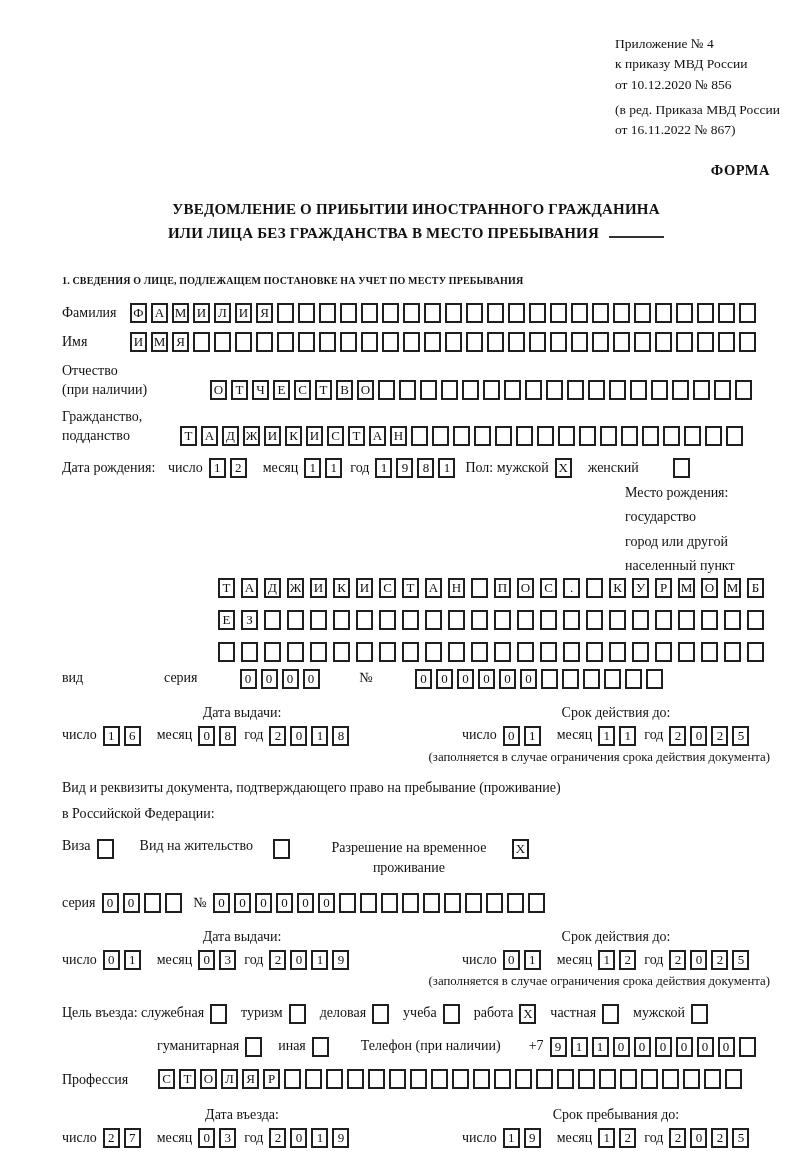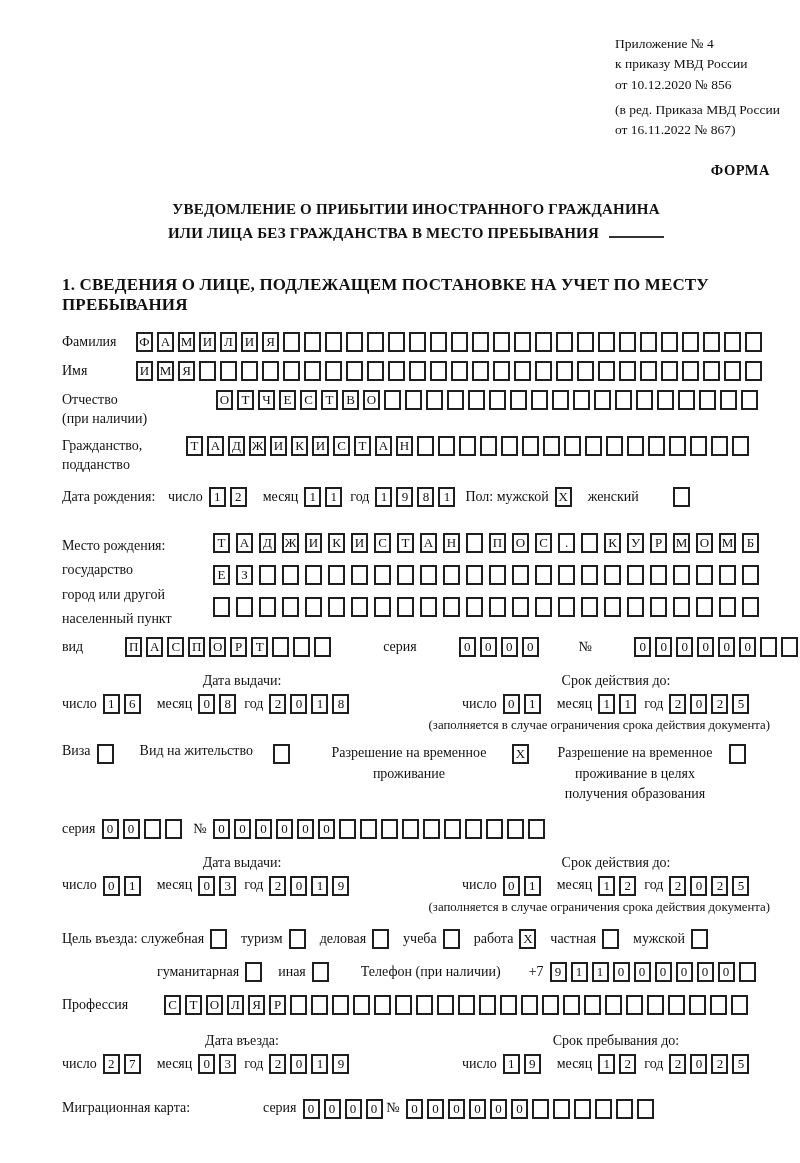--- a/index.html
+++ b/index.html
@@ -11,31 +11,31 @@
   }
   
   .cell{
     display:inline-block;box-sizing:border-box;
     width:17px;height:20px;border:2px solid #1f1f1f;margin-right:4px;
     text-align:center;font-size:13px;line-height:16px;vertical-align:middle;
     background:#fff;
   }
   .wide .cell{margin-right:6px;}
   .cells{display:inline-block;white-space:nowrap;line-height:20px;}
-  .frow{display:flex;align-items:flex-start;margin-top:8px;gap:6px;}
+  .frow{display:flex;align-items:flex-end;margin-top:8px;}
   .lab{flex:0 0 auto;padding-top:2px;line-height:1.35;}
   .inl{display:flex;align-items:center;flex-wrap:nowrap;}
   .dlbl{margin-right:6px;white-space:nowrap;}
   .gap12{margin-left:12px;}
   .hdr-block{margin-left:553px;width:215px;font-size:13.5px;line-height:1.5;}
   .hdr-block .grp2{margin-top:5px;}
   .forma{font-weight:bold;text-align:right;margin-top:22px;font-size:14.5px;letter-spacing:.5px;}
   .title{font-weight:bold;text-align:center;font-size:15px;line-height:1.6;margin-top:18px;letter-spacing:.2px;}
   .title .uline{display:inline-block;width:55px;border-bottom:2px solid #333;height:12px;margin-left:10px;}
-  .sec-head{font-weight:bold;font-size:17px;margin-top:30px;letter-spacing:.15px;}
+  .sec-head{font-weight:bold;font-size:10px;margin-top:30px;letter-spacing:.15px;}
   .doc-head{font-weight:bold;text-align:center;font-size:13.8px;margin-top:12px;}
   .twocol{display:flex;margin-top:10px;}
   .c1{flex:0 0 360px;}
   .c2{flex:1 1 auto;padding-left:40px;}
   .col-head{text-align:center;font-size:14px;margin-top:10px;}
   .note-right{text-align:right;font-size:12.8px;margin-top:4px;}
   .permits{display:flex;align-items:flex-start;margin-top:10px;}
   .permit-lbl{text-align:center;line-height:1.45;}
   .pair{display:flex;align-items:flex-start;}
   .purpose-row{display:flex;align-items:center;margin-top:14px;flex-wrap:nowrap;}
@@ -100,38 +100,37 @@
     <span class="dlbl gap12">месяц</span>
     <span class="cells"><span class="cell">1</span><span class="cell">1</span></span>
     <span class="dlbl" style="margin-left:4px;">год</span>
     <span class="cells"><span class="cell">1</span><span class="cell">9</span><span class="cell">8</span><span class="cell">1</span></span>
     <span class="dlbl" style="margin-left:6px;">Пол: мужской</span>
     <span class="cells"><span class="cell">X</span></span>
     <span class="dlbl gap12">женский</span>
     <span class="cells" style="margin-left:28px;"><span class="cell"></span></span>
   </div>
 
-  <div class="frow" style="margin-top:25px;">
+  <div class="frow" style="margin-top:1px;flex-direction:column;">
     <span class="lab" style="width:145px;line-height:1.72;">
       <span>Место рождения:</span><br>
       <span>государство</span><br>
       <span>город или другой</span><br>
       <span>населенный пункт</span>
     </span>
     <span>
       <span class="cells wide" style="display:block;margin-bottom:11px;"><span class="cell">Т</span><span class="cell">А</span><span class="cell">Д</span><span class="cell">Ж</span><span class="cell">И</span><span class="cell">К</span><span class="cell">И</span><span class="cell">С</span><span class="cell">Т</span><span class="cell">А</span><span class="cell">Н</span><span class="cell"></span><span class="cell">П</span><span class="cell">О</span><span class="cell">С</span><span class="cell">.</span><span class="cell"></span><span class="cell">К</span><span class="cell">У</span><span class="cell">Р</span><span class="cell">М</span><span class="cell">О</span><span class="cell">М</span><span class="cell">Б</span></span>
       <span class="cells wide" style="display:block;margin-bottom:11px;"><span class="cell">Е</span><span class="cell">З</span><span class="cell"></span><span class="cell"></span><span class="cell"></span><span class="cell"></span><span class="cell"></span><span class="cell"></span><span class="cell"></span><span class="cell"></span><span class="cell"></span><span class="cell"></span><span class="cell"></span><span class="cell"></span><span class="cell"></span><span class="cell"></span><span class="cell"></span><span class="cell"></span><span class="cell"></span><span class="cell"></span><span class="cell"></span><span class="cell"></span><span class="cell"></span><span class="cell"></span></span>
       <span class="cells wide" style="display:block;"><span class="cell"></span><span class="cell"></span><span class="cell"></span><span class="cell"></span><span class="cell"></span><span class="cell"></span><span class="cell"></span><span class="cell"></span><span class="cell"></span><span class="cell"></span><span class="cell"></span><span class="cell"></span><span class="cell"></span><span class="cell"></span><span class="cell"></span><span class="cell"></span><span class="cell"></span><span class="cell"></span><span class="cell"></span><span class="cell"></span><span class="cell"></span><span class="cell"></span><span class="cell"></span><span class="cell"></span></span>
     </span>
   </div>
 
 
   <div class="inl" style="margin-top:6px;gap:36px;">
     <span class="dlbl" style="width:48px;">вид</span>
-    <span class="cells"><span class="cell">П</span><span class="cell">А</span><span class="cell">С</span><span class="cell">П</span><span class="cell">О</span><span class="cell">Р</span><span class="cell">Т</span><span class="cell"></span><span class="cell"></span><span class="cell"></span></span>
     <span class="dlbl gap12">серия</span>
     <span class="cells"><span class="cell">0</span><span class="cell">0</span><span class="cell">0</span><span class="cell">0</span></span>
     <span class="dlbl">№</span>
     <span class="cells"><span class="cell">0</span><span class="cell">0</span><span class="cell">0</span><span class="cell">0</span><span class="cell">0</span><span class="cell">0</span><span class="cell"></span><span class="cell"></span><span class="cell"></span><span class="cell"></span><span class="cell"></span><span class="cell"></span></span>
   </div>
 
   <div class="twocol" style="margin-top:6px;">
     <div class="c1 col-head">Дата выдачи:</div>
     <div class="c2 col-head">Срок действия до:</div>
   </div>
@@ -148,37 +147,37 @@
       <span class="dlbl">число</span>
       <span class="cells"><span class="cell">0</span><span class="cell">1</span></span>
       <span class="dlbl gap12">месяц</span>
       <span class="cells"><span class="cell">1</span><span class="cell">1</span></span>
       <span class="dlbl" style="margin-left:4px;">год</span>
       <span class="cells"><span class="cell">2</span><span class="cell">0</span><span class="cell">2</span><span class="cell">5</span></span>
     </div>
   </div>
   <div class="note-right">(заполняется в случае ограничения срока действия документа)</div>
 
+  <div style="margin-top:10px;line-height:1.9;">
+    <div>Вид и реквизиты документа, подтверждающего право на пребывание (проживание)</div>
+    <div>в Российской Федерации:</div>
+  </div>
 
   <div class="permits">
     <span class="pair">
       <span class="dlbl">Виза</span>
       <span class="cells"><span class="cell"></span></span>
     </span>
     <span class="pair" style="margin-left:22px;">
       <span class="dlbl">Вид на жительство</span>
       <span class="cells" style="margin-left:14px;"><span class="cell"></span></span>
     </span>
     <span class="pair" style="margin-left:24px;">
       <span class="permit-lbl" style="width:182px;">Разрешение на временное проживание</span>
       <span class="cells" style="margin-left:12px;"><span class="cell">X</span></span>
-    </span>
-    <span class="pair" style="margin-left:18px;">
-      <span class="permit-lbl" style="width:168px;">Разрешение на временное проживание в целях получения образования</span>
-      <span class="cells" style="margin-left:10px;"><span class="cell"></span></span>
     </span>
   </div>
 
   <div class="inl" style="margin-top:14px;">
     <span class="dlbl">серия</span>
     <span class="cells"><span class="cell">0</span><span class="cell">0</span><span class="cell"></span><span class="cell"></span></span>
     <span class="dlbl" style="margin-left:8px;">№</span>
     <span class="cells"><span class="cell">0</span><span class="cell">0</span><span class="cell">0</span><span class="cell">0</span><span class="cell">0</span><span class="cell">0</span><span class="cell"></span><span class="cell"></span><span class="cell"></span><span class="cell"></span><span class="cell"></span><span class="cell"></span><span class="cell"></span><span class="cell"></span><span class="cell"></span><span class="cell"></span></span>
   </div>
 

